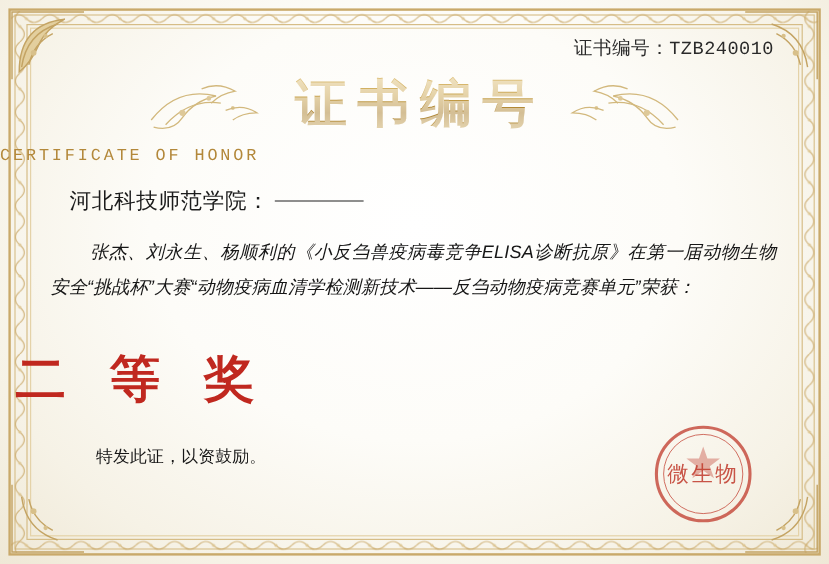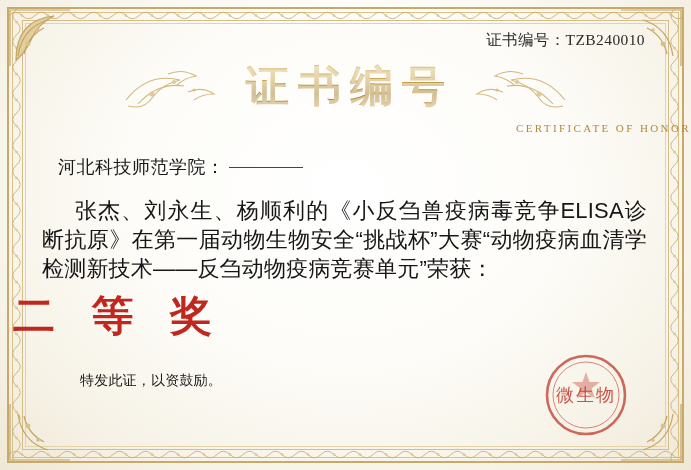--- a/index.html
+++ b/index.html
@@ -66,21 +66,21 @@
   .corner.br { right: 8px; bottom: 8px; transform: scale(-1,-1); }
 
   
   .serial {
     position: absolute;
     right: 46px;
     top: 30px;
     font-size: 15.5px;
     color: #2a2a2a;
     letter-spacing: .4px;
-    font-family: Liberation Serif, serif;
+    font-family: Liberation Mono, monospace;
     white-space: nowrap;
   }
   .title-wrap {
     position: absolute;
     left: 0; right: 0;
     top: 58px;
     text-align: center;
     height: 92px;
   }
   .title-orn {
@@ -103,25 +103,25 @@
     background: linear-gradient(180deg, #e8cf92 0%, #c9a44f 38%, #a87d2a 62%, #d9bd78 100%);
     -webkit-background-clip: text;
     background-clip: text;
     color: #b8902f;
     -webkit-text-fill-color: transparent;
     text-shadow: 0 1px 0 rgba(255,255,255,.5);
     padding-left: 9px;
   }
   .title-en {
     margin-top: 6px;
-    font-size: 11px;
+    font-size: 14px;
     letter-spacing: 2.4px;
     color: #b3883a;
-    font-family: Liberation Serif, serif;
-    text-align: right;
+    font-family: Liberation Mono, monospace;
+    text-align: left;
   }
   .recipient {
     position: absolute;
     left: 42px;
     top: 155px;
     font-size: 18px;
     color: #1b1b1b;
     font-family: "Liberation Sans", sans-serif;
     letter-spacing: .5px;
     margin-left: 16px;
@@ -131,27 +131,28 @@
     width: 74px;
     border-bottom: 1.4px solid #444;
     margin-left: 4px;
     vertical-align: 5px;
   }
   .body-text {
     position: absolute;
     left: 42px;
     right: 44px;
     top: 196px;
-    font-size: 22px;
+    font-size: 15px;
     line-height: 29px;
     color: #161616;
     text-indent: 33px;
     text-align: justify;
     font-family: "Liberation Sans", sans-serif;
     letter-spacing: .2px;
+    font-style: italic;
   }
   .award {
     position: absolute;
     left: 0; right: 0;
     top: 288px;
     text-align: left;
     font-size: 42px;
     letter-spacing: 13px;
     font-weight: bold;
     color: #c0281f;

